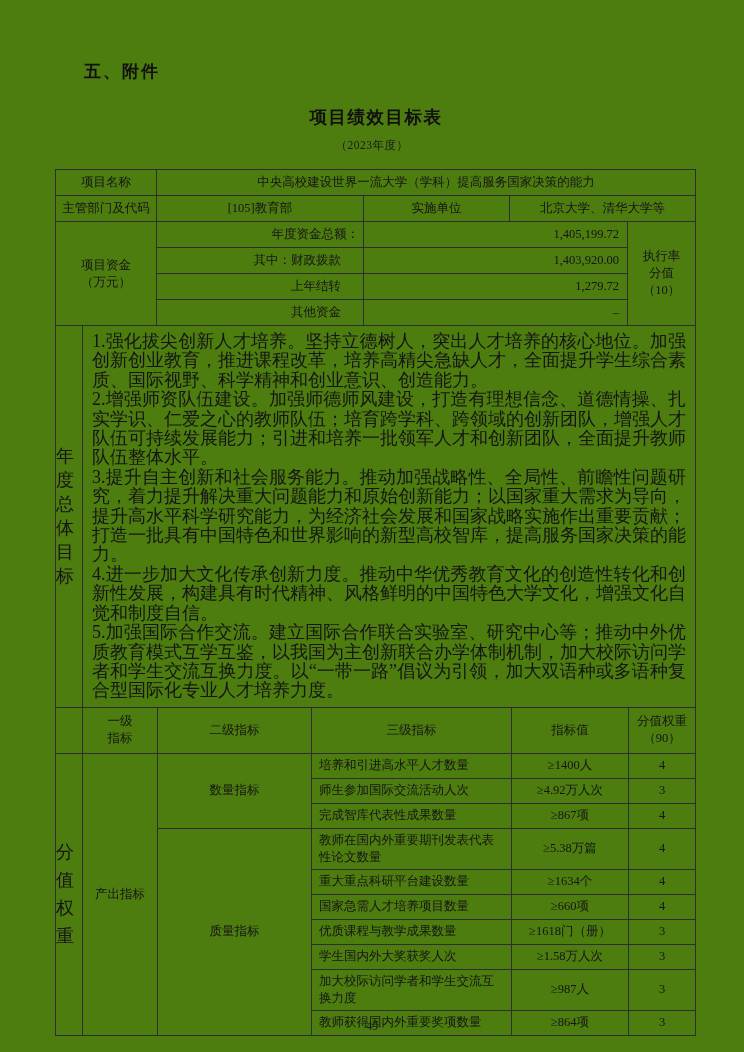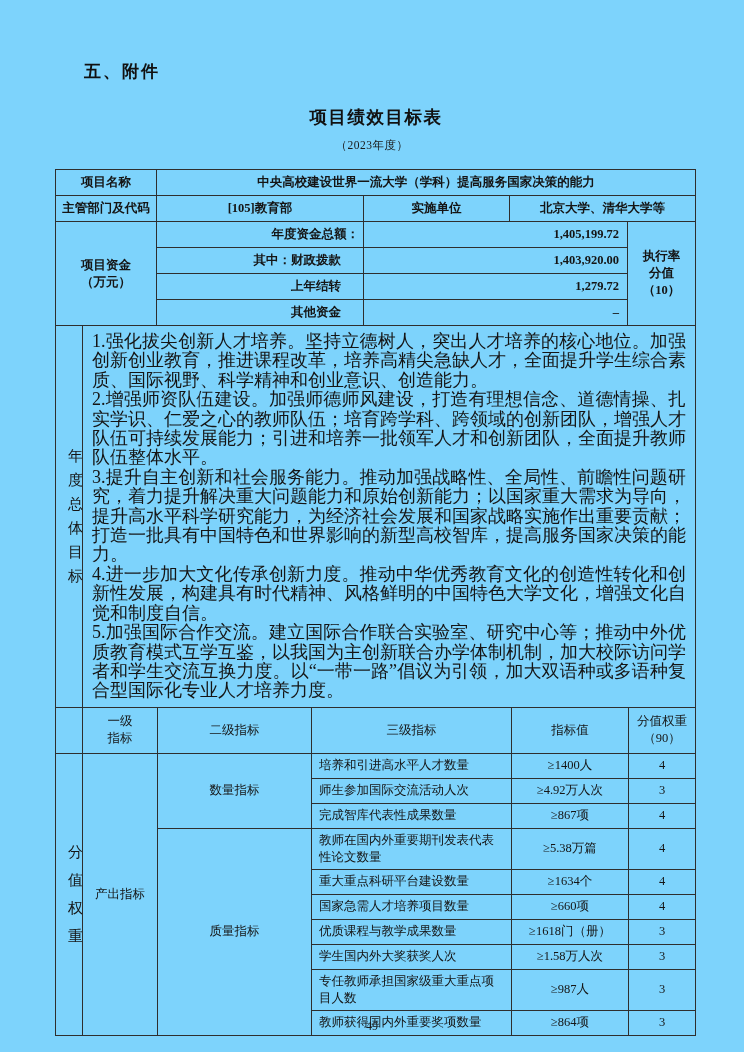--- a/index.html
+++ b/index.html
@@ -1,20 +1,20 @@
 <!DOCTYPE html>
 <html><head>
 <meta charset="utf-8">
 <style>
   * { margin:0; padding:0; box-sizing:border-box; }
   html,body { background:#ffffff; }
   .page {
     position:relative;
     width:744px; height:1052px;
-    background:#7dd3fc;
+    background:#4d7c0f;
     color:#1a1a1a;
     font-family:"Liberation Serif","DejaVu Serif",serif;
     overflow:hidden;
   }
   .h-section {
     margin:60px 0 0 84px;
     font-family:"Liberation Sans","DejaVu Sans",sans-serif;
     font-weight:bold; font-size:17px; letter-spacing:2px; color:#111;
   }
   .h-sub {
@@ -28,42 +28,42 @@
   }
   .h-subtitle {
     margin-top:9px; text-align:center;
     font-size:11.5px; letter-spacing:0.5px; color:#1a1a1a;
   }
   table {
     border-collapse:collapse; table-layout:fixed;
     margin-left:55px; width:640px;
     font-size:12.5px; color:#151515;
   }
-  .t1 { margin-top:16px;font-weight:bold; }
+  .t1 { margin-top:16px; }
   .t2, .t3 { margin-top:-1px; }
   td {
     border:1px solid #2e2e2e;
     text-align:center; vertical-align:middle;
     padding:1px 4px;
     overflow:hidden;
   }
   .t1 { border:1.5px solid #222; }
   .t2 { border:1.5px solid #222; }
   .t3 { border:1.5px solid #222; }
   .r25 { height:25px; }
   .r26 { height:26px; }
   .r41 { height:41px; }
   .r46 { height:46px; }
   .pre { white-space:pre-line; line-height:17px; }
   .left  { text-align:right;  padding-left:8px; }
   .rightpad { text-align:right; padding-right:22px; }
   .num   { text-align:right; padding-right:8px; font-size:12.5px; }
   .vcell {
-    padding:4px 0; text-align:right;
-    line-height:24px; font-size:15px;
+    padding:4px 0; text-align:left;
+    line-height:24px; font-size:18px;
     word-break:break-all;
   }
   .vcell .vinner { display:inline-block; width:14px; }
   .goals-cell {
     text-align:justify; vertical-align:middle;
     padding:6px 9px 6px 9px;
     font-size:18px; line-height:19.4px;
   }
   .goals-cell p { text-align:justify; text-justify:inter-ideograph; }
   .l3 { text-align:left; padding:2px 7px; line-height:17px; }
@@ -201,21 +201,21 @@
       <td class="l3">优质课程与教学成果数量</td>
       <td>≥1618门（册）</td>
       <td>3</td>
     </tr>
     <tr class="r25">
       <td class="l3">学生国内外大奖获奖人次</td>
       <td>≥1.58万人次</td>
       <td>3</td>
     </tr>
     <tr class="r41">
-      <td class="l3">专任教师承担国家级重大重点项目人数</td>
+      <td class="l3">加大校际访问学者和学生交流互换力度</td>
       <td>≥987人</td>
       <td>3</td>
     </tr>
     <tr class="r25">
       <td class="l3">教师获得国内外重要奖项数量</td>
       <td>≥864项</td>
       <td>3</td>
     </tr>
   </tbody>
     </table>

